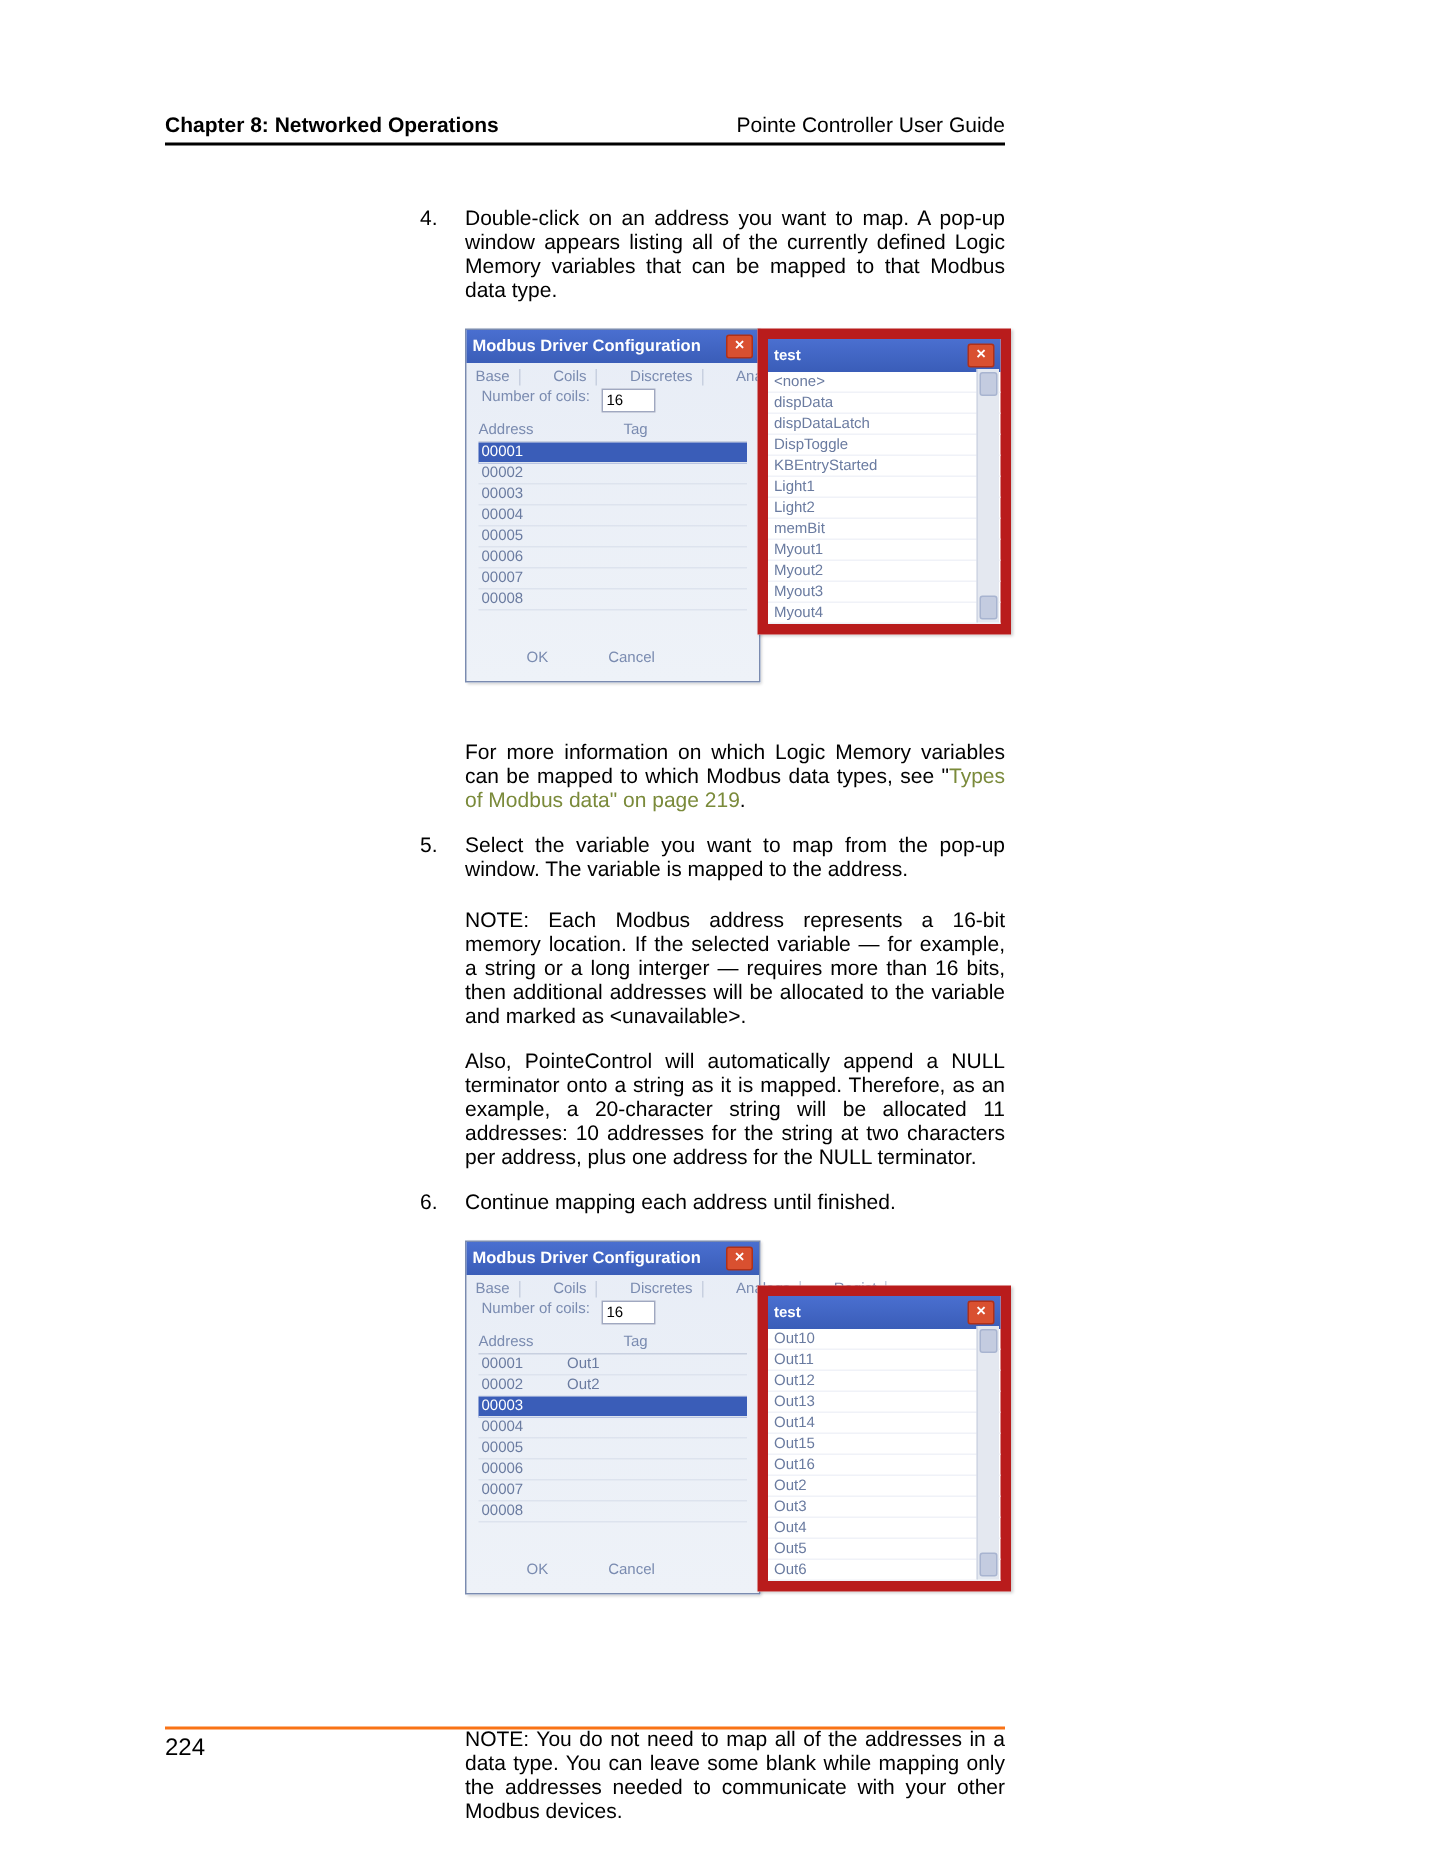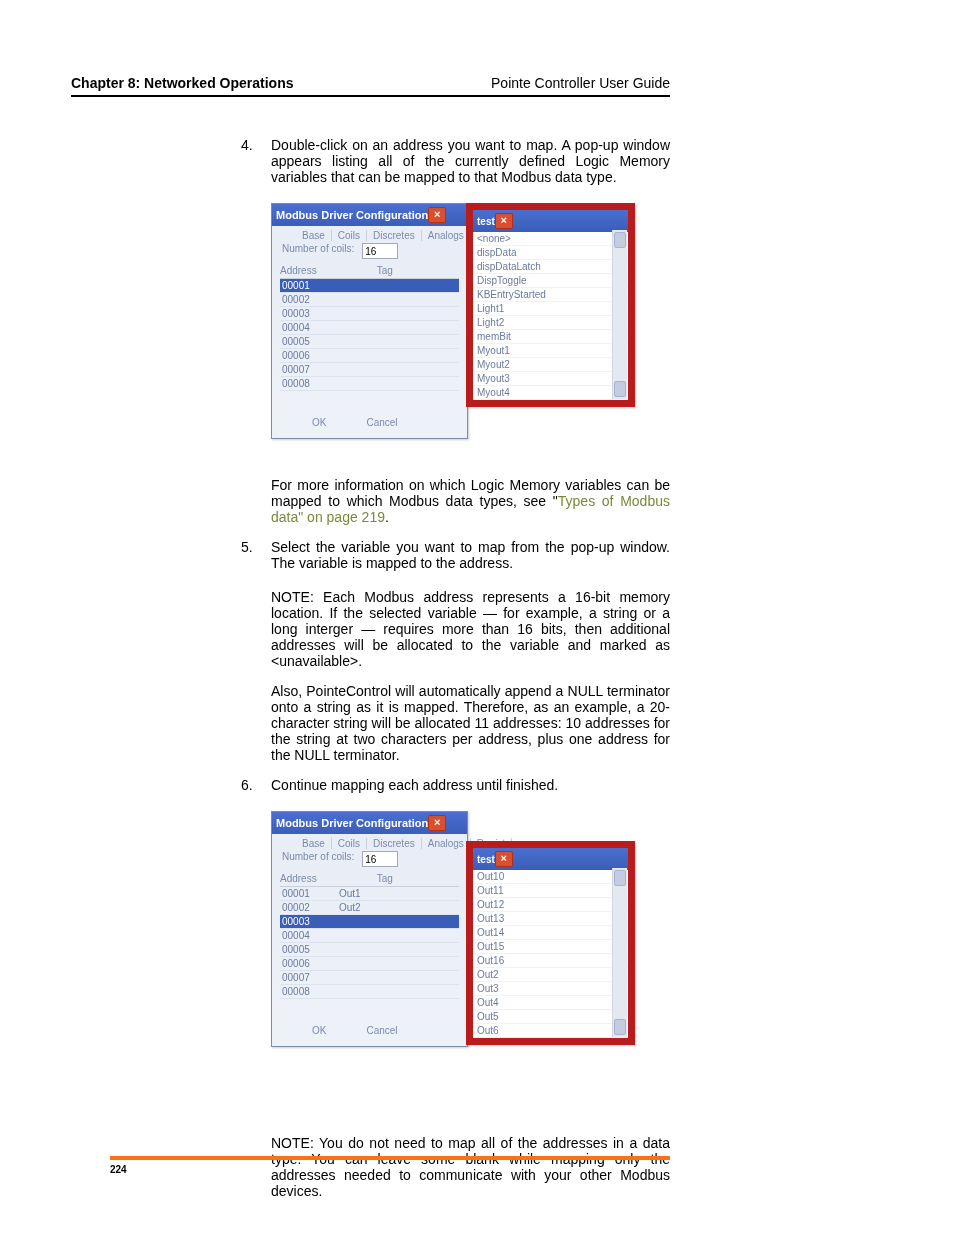--- a/index.html
+++ b/index.html
@@ -7,21 +7,21 @@
     padding: 0;
     background: #fff;
     font-family: Verdana, Geneva, sans-serif;
     color: #000;
   }
   .page {
     width: 780px;
     height: 1235px;
     position: relative;
     box-sizing: border-box;
-    padding: 75px 110px 40px 71px;
+    padding: 75px 110px 40px 110px;
   }
   .header-row {
     display: flex;
     justify-content: space-between;
     font-size: 14px;
     padding-bottom: 4px;
   }
   .header-left { font-weight: bold; }
   .header-right { font-weight: normal; }
   .header-rule { border-bottom: 2px solid #000; margin-bottom: 40px; }
@@ -45,24 +45,24 @@
     left: 0;
     top: 0;
   }
   .para { text-align: justify; margin: 14px 0 14px 30px; }
   .xref { color: #7a8a3a; }
   .footer {
     position: absolute;
     bottom: 60px;
     left: 110px;
     right: 110px;
-    border-top: 4px solid #f97316;
+    border-top: 2px solid #f97316;
     padding-top: 4px;
-    font-weight: bold;
-    font-size: 10px;
+    font-weight: normal;
+    font-size: 16px;
   }
 
   
   .shot {
     margin: 10px 0 14px 30px;
     width: 330px;
     position: relative;
     font-family: Tahoma, Verdana, sans-serif;
     font-size: 11px;
   }
@@ -71,41 +71,41 @@
     background: linear-gradient(#e8edf6, #eef2f8);
     box-shadow: 1px 1px 2px rgba(0,0,0,0.2);
   }
   .titlebar {
     background: linear-gradient(#4a6fd0, #3a5db8);
     color: #fff;
     font-weight: bold;
     padding: 3px 4px;
     display: flex;
     align-items: center;
+    justify-content: space-between;
     font-size: 11px;
   }
   .titlebar .tleft { display:flex; align-items:center; gap:4px;}
   .close-x {
     width: 16px; height: 14px;
     background: #d95030;
     border: 1px solid #b03018;
     color: #fff;
     font-weight: bold;
     text-align: center;
     line-height: 12px;
     font-size: 11px;
     border-radius: 2px;
   }
   .tabrow {
     display: flex;
     color: #7a8bb0;
     font-size: 10px;
     padding: 4px 6px 0 6px;
-    gap: 6px;
-    margin-left: 24px;
+    gap: 22px;
   }
   .tabrow span { border-right: 1px solid #c8d0e0; padding-right:6px; }
   .coils-row {
     display:flex; align-items:flex-start;
     color:#7a8bb0; font-size:10px;
     padding: 2px 8px 6px 10px; gap:8px;
   }
   .coils-row input {
     width: 30px; height: 14px;
     border: 1px solid #a0a8c0;

